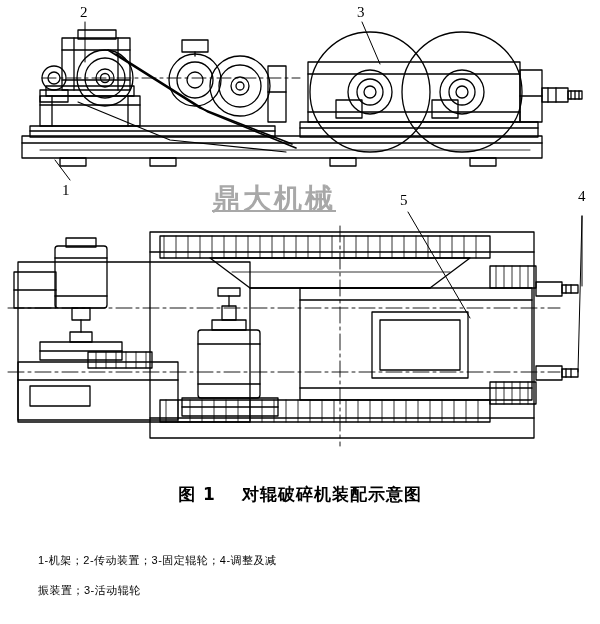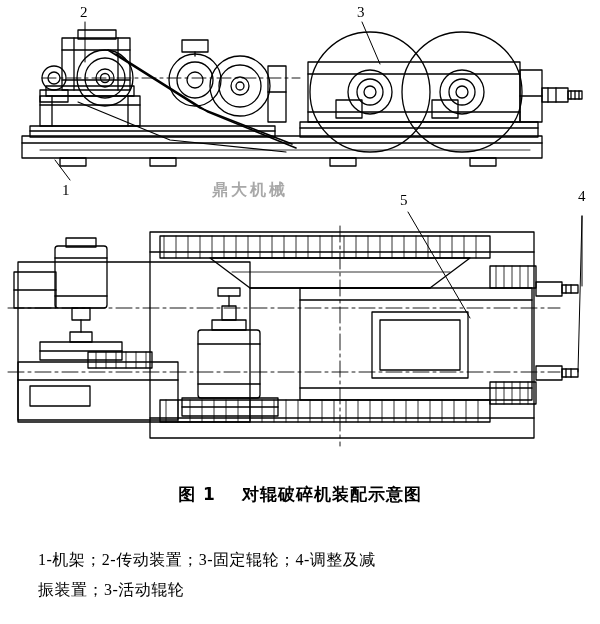--- a/index.html
+++ b/index.html
@@ -29,22 +29,23 @@
     position: absolute;
     color: #b9b9b9;
     font-weight: bold;
     letter-spacing: 3px;
     pointer-events: none;
     white-space: nowrap;
   }
   .wm-main {
     left: 212px;
     top: 180px;
-    font-size: 16px;
+    font-size: 28px;
     color: #a8a8a8;
+    text-decoration: underline;
   }
   .wm-faint {
     left: 95px;
     top: 292px;
     font-size: 22px;
     color: #dedede;
     letter-spacing: 12px;
   }
   .callout-num {
     position: absolute;
@@ -65,22 +66,22 @@
     letter-spacing: 1px;
   }
   #caption .cap-num {
     margin-right: 26px;
   }
   #legend {
     position: absolute;
     left: 38px;
     top: 545px;
     width: 530px;
-    font-family: Liberation Serif, serif;
-    font-size: 16px;
+    font-family: Liberation Sans, sans-serif;
+    font-size: 11px;
     line-height: 30px;
     letter-spacing: 0.5px;
   }
 </style>
 </head>
 <body>
 
 <div id="figure-area">
   <svg width="600" height="470" viewBox="0 0 600 470" xmlns="http://www.w3.org/2000/svg">
     <g fill="none" stroke="#000" stroke-width="1.3" stroke-linejoin="round" stroke-linecap="round">

